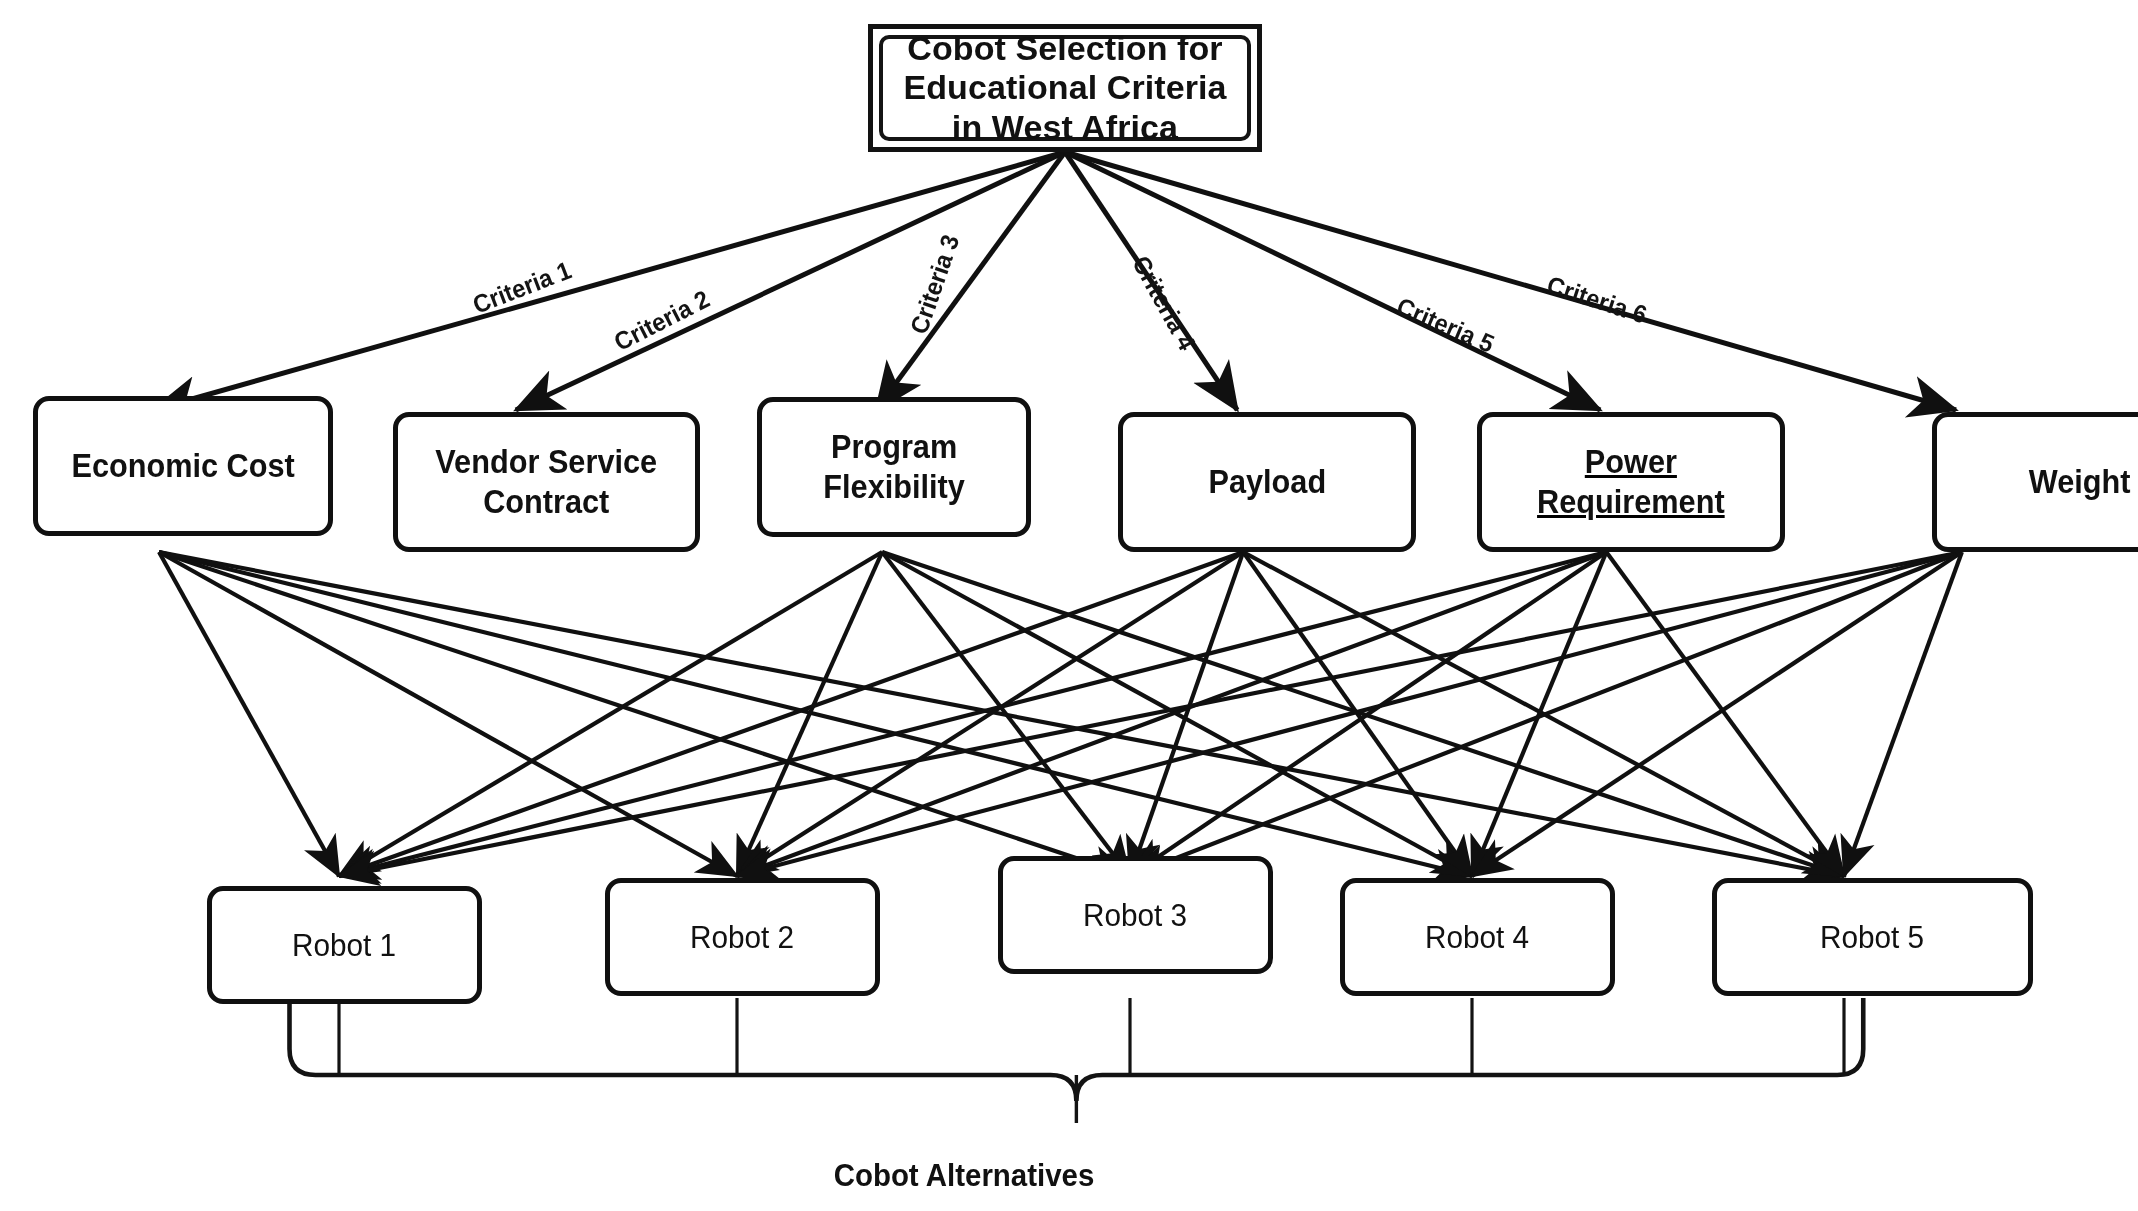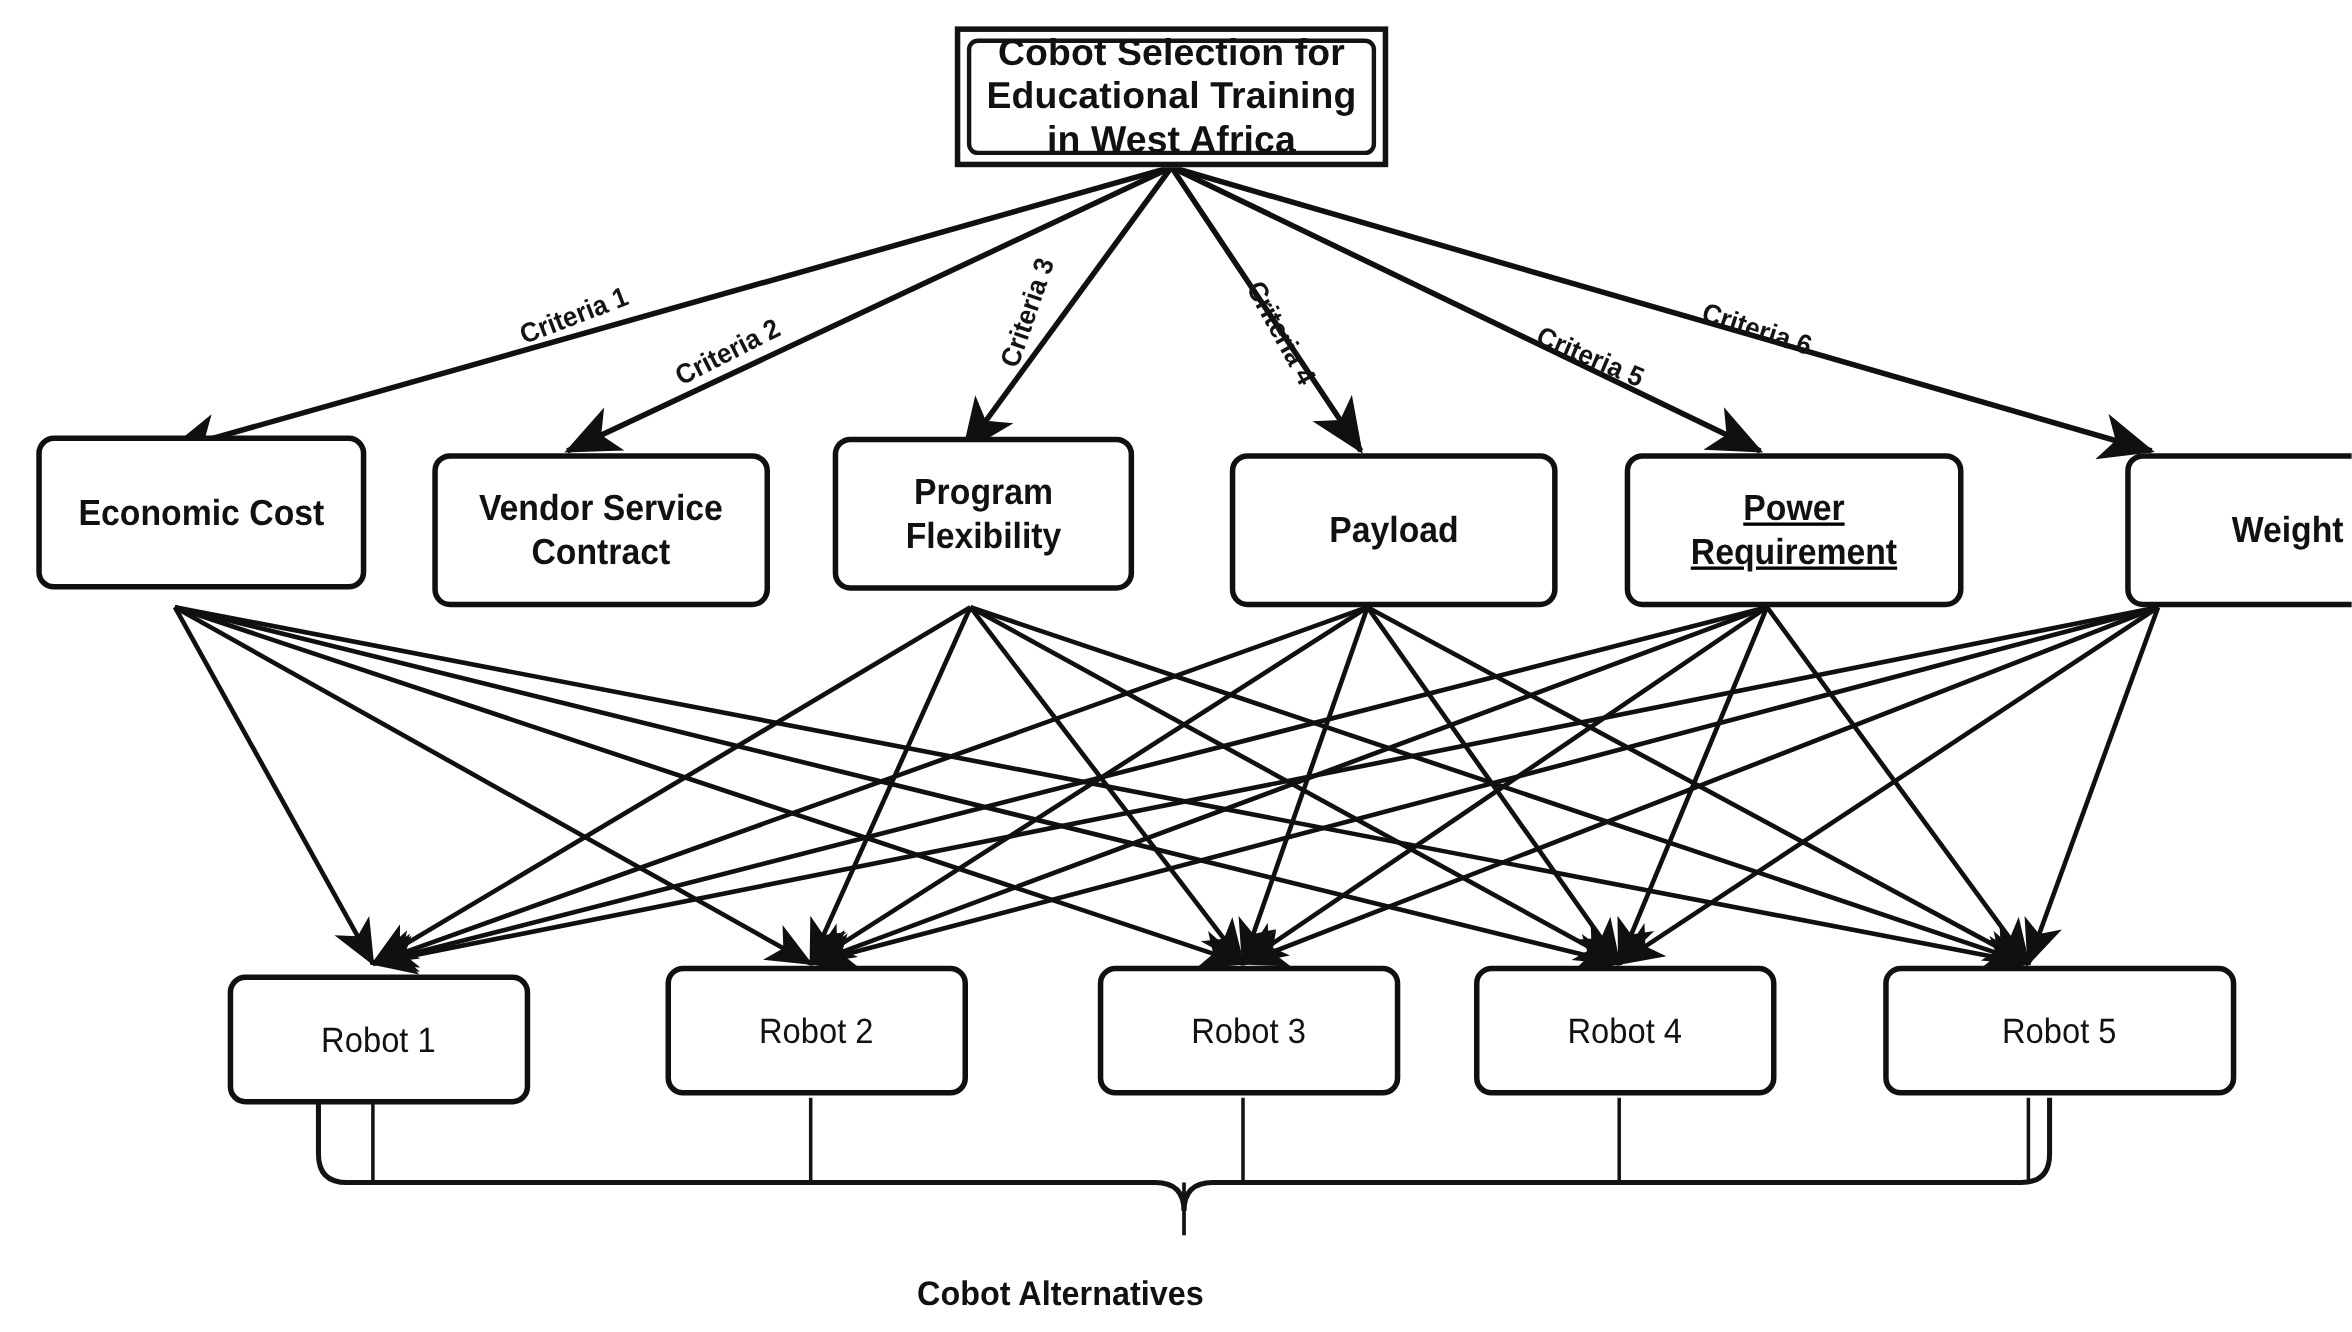--- a/index.html
+++ b/index.html
@@ -152,21 +152,21 @@
         <line x1="1472" y1="998" x2="1472" y2="1075" stroke-width="3.2"></line>
         <line x1="1844" y1="998" x2="1844" y2="1075" stroke-width="3.2"></line>
         <path d="M 289.5 998 L 289.5 1049 Q 289.5 1075 315.5 1075 L 1050.375 1075 Q 1076.375 1075 1076.375 1101 Q 1076.375 1075 1102.375 1075 L 1837.25 1075 Q 1863.25 1075 1863.25 1049 L 1863.25 998"></path>
         <line x1="1076.375" y1="1075" x2="1076.375" y2="1123" stroke-width="3.4"></line>
       </g>
   </svg>
 
   <div class="goal-outer" id="goal-box" style="left: 868px; top: 24px; width: 394px; height: 128px;">
     <div class="goal-inner">
       <div class="goal-text">Cobot Selection for
-Educational Training
+Educational Criteria
 in West Africa</div>
     </div>
   </div>
 
   <div class="edge-label" id="el0" style="left: 474px; top: 306px; transform: translateY(-50%) rotate(-21deg) scaleX(0.95);">Criteria 1</div>
   <div class="edge-label" id="el1" style="left: 616px; top: 344px; transform: translateY(-50%) rotate(-27deg) scaleX(0.95);">Criteria 2</div>
   <div class="edge-label" id="el2" style="left: 918px; top: 333px; transform: translateY(-50%) rotate(-71deg) scaleX(0.95);">Criteria 3</div>
   <div class="edge-label" id="el3" style="left: 1139px; top: 258px; transform: translateY(-50%) rotate(61deg) scaleX(0.95);">Criteria 4</div>
   <div class="edge-label" id="el4" style="left: 1398px; top: 305px; transform: translateY(-50%) rotate(23deg) scaleX(0.95);">Criteria 5</div>
   <div class="edge-label" id="el5" style="left: 1548px; top: 284px; transform: translateY(-50%) rotate(18deg) scaleX(0.95);">Criteria 6</div>
@@ -192,21 +192,21 @@
   <div class="node" id="cb5" style="left: 1932px; top: 412px; width: 295px; height: 140px;">
     <div class="node-text">Weight</div>
   </div>
 
   <div class="node alt" id="ab0" style="left: 207px; top: 886px; width: 275px; height: 118px;">
     <div class="node-text">Robot 1</div>
   </div>
   <div class="node alt" id="ab1" style="left: 605px; top: 878px; width: 275px; height: 118px;">
     <div class="node-text">Robot 2</div>
   </div>
-  <div class="node alt" id="ab2" style="left: 998px; top: 878px; width: 275px; height: 118px;">
+  <div class="node alt" id="ab2" style="left: 998px; top: 856px; width: 275px; height: 118px;">
     <div class="node-text">Robot 3</div>
   </div>
   <div class="node alt" id="ab3" style="left: 1340px; top: 878px; width: 275px; height: 118px;">
     <div class="node-text">Robot 4</div>
   </div>
   <div class="node alt" id="ab4" style="left: 1712px; top: 878px; width: 321px; height: 118px;">
     <div class="node-text">Robot 5</div>
   </div>
 
   <div class="caption" id="cap" style="left: 964px; top: 1158px; transform: translateX(-50%) scaleX(0.95);">Cobot Alternatives</div>

